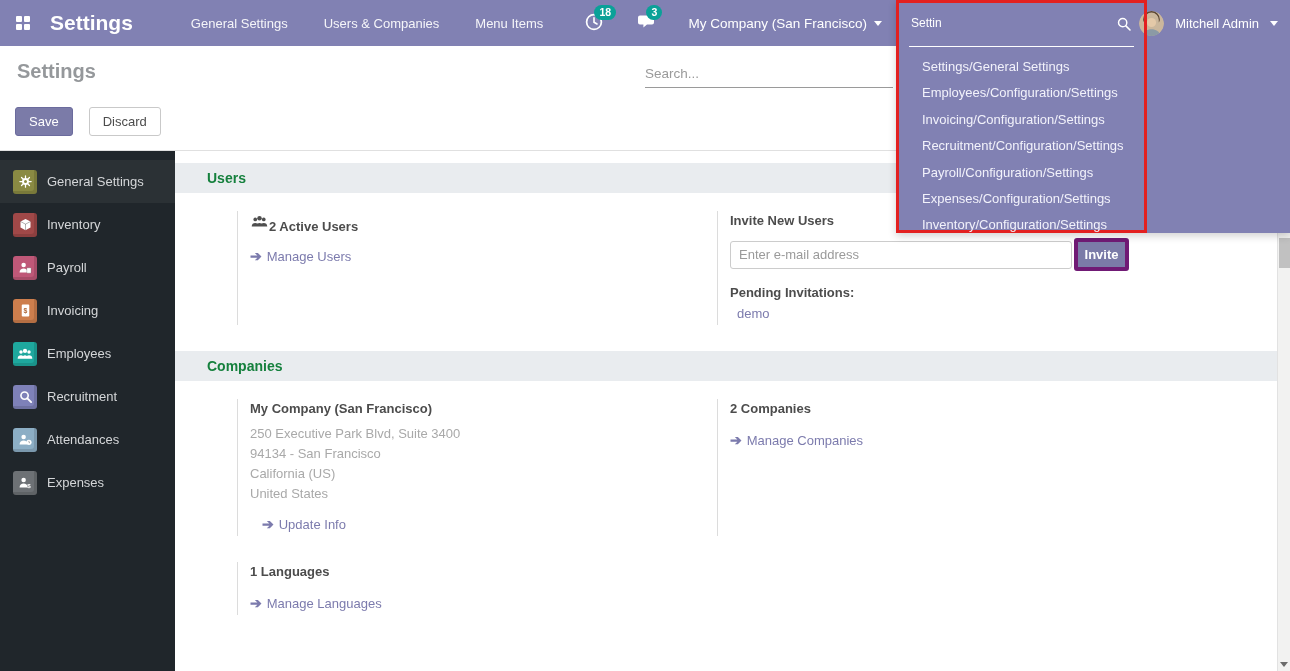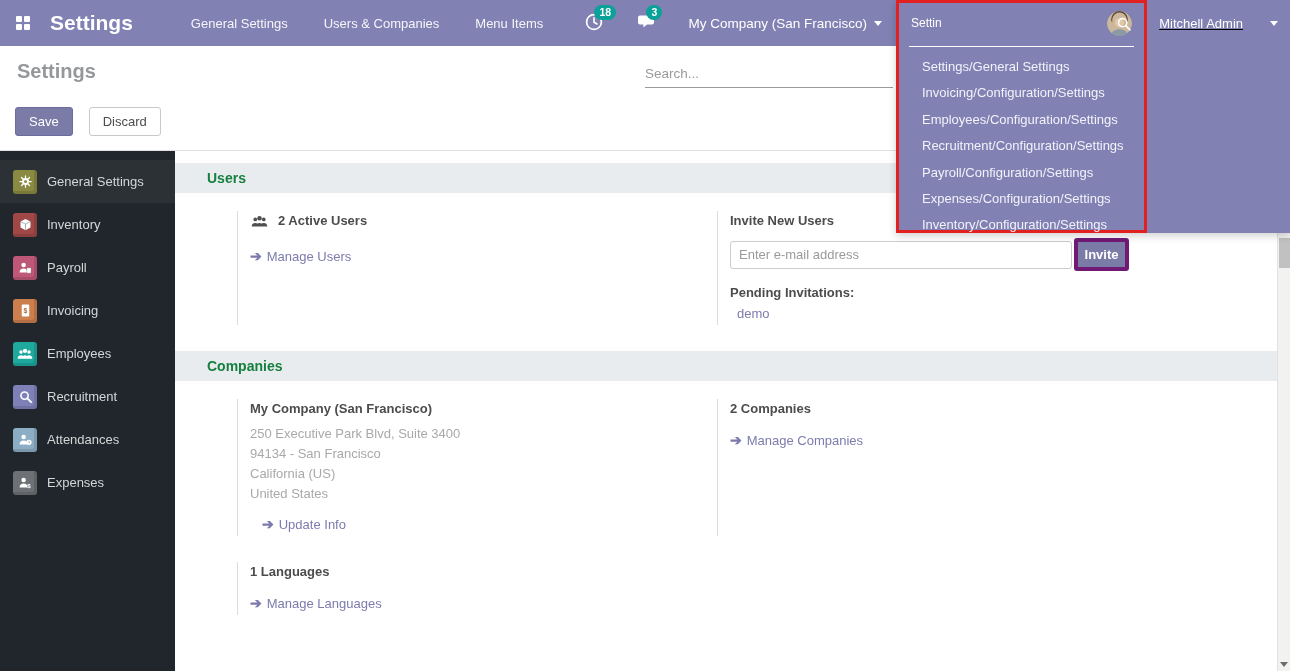--- a/index.html
+++ b/index.html
@@ -28,21 +28,21 @@
   .overlay { position:absolute; left:896px; top:0; width:394px; height:233px;
              background:#8181b3; z-index:20; box-shadow:0 3px 8px rgba(0,0,0,.18); }
   .red-box { position:absolute; left:0; top:0; width:251px; height:233px;
              border:3px solid #e32020; }
   .ov-search-row { position:relative; height:44px; margin:0 10px; border-bottom:1px solid #fff; }
   .ov-search-input { width:180px; height:40px; background:transparent; border:none; outline:none;
                      color:#ffffff; font-size:12px; font-family:"Liberation Sans",sans-serif; padding-left:2px; }
   .ov-mag { position:absolute; right:2px; top:13px; cursor:pointer; }
   .sugs { padding-top:7px; }
   .sug { color:#f2f2fb; font-size:13px; line-height:26.4px; padding-left:23px; cursor:pointer; white-space:nowrap; }
-  .user-menu { position:absolute; right:6px; top:0; height:46px; display:flex; align-items:center; gap:27px; cursor:pointer; padding-right:6px;text-decoration:underline; }
+  .user-menu { position:absolute; right:6px; top:0; height:46px; display:flex; align-items:center; gap:11px; cursor:pointer; padding-right:6px; }
   .avatar { width:25px; height:25px; border-radius:50%; overflow:hidden; display:block; }
   .user-name { color:#fff; font-size:13px; }
 
   
   .page-title { position:absolute; left:17px; top:60px; font-size:20px; font-weight:bold; color:#95989b; }
   .btn-row { position:absolute; left:15px; top:107px; display:flex; gap:16px; }
   .btn { font-size:13px; font-family:"Liberation Sans",sans-serif; border-radius:3px; padding:6px 13px; cursor:pointer; }
   .btn-primary { background:#7b7ba8; border:1px solid #6b6b9d; color:#fff; }
   .btn-default { background:#fff; border:1px solid #c9c9c9; color:#4c4c4c; }
   .searchbar { position:absolute; left:645px; top:60px; width:248px; height:28px; border-bottom:1px solid #9a9a9a; }
@@ -58,21 +58,21 @@
   .tile { width:24px; height:24px; border-radius:3px; display:flex; align-items:center; justify-content:center;
           box-shadow:inset -3px -3px 0 rgba(0,0,0,.12); flex:none; }
   .side-label { color:#d4d6d8; font-size:13px; }
 
   
   .main { position:absolute; left:175px; top:151px; width:1102px; height:520px; background:#fff; overflow:hidden; padding-top:12px; }
   .band { height:30px; line-height:30px; background:#e9ecef; padding-left:32px;
           font-size:14px; font-weight:bold; color:#15803d; }
   .srow { display:grid; grid-template-columns:480px 1fr; margin:18px 0 26px 62px; }
   .sbox { border-left:1px solid #dcdcdc; padding:2px 0 4px 12px; }
-  .ic-label { display:flex; align-items:flex-start; gap:9px; }
+  .ic-label { display:flex; align-items:flex-end; }
   .blabel { font-size:13px; font-weight:bold; color:#4c4c4c; }
   .link { display:flex; align-items:center; gap:5px; color:#7c7bad; font-size:13px; cursor:pointer; width:max-content; }
   .arrow { font-weight:bold; font-size:14px; color:#7c7bad; }
   .mt14 { margin-top:14px; } .mt16 { margin-top:16px; } .mt12 { margin-top:12px; }
   .invite-row { margin-top:10px; display:flex; align-items:center; }
   .email-input { width:342px; height:28px; border:1px solid #ccc; border-radius:3px; padding:0 8px;
                  font-size:13px; font-family:"Liberation Sans",sans-serif; color:#555; }
   .email-input::placeholder { color:#9a9a9a; }
   .invite-btn { margin-left:2px; width:55px; height:33px; background:#7b7ba8; border:4px solid #701a75;
                 border-radius:3px; color:#fff; font-weight:bold; font-size:13px; cursor:pointer;
@@ -316,22 +316,22 @@
         <input class="ov-search-input" type="text" value="Settin" style="">
         <span class="ov-mag">
           <svg width="16" height="16" viewBox="0 0 24 24">
             <circle cx="10" cy="10" r="6.2" fill="none" stroke="#fff" stroke-width="2.2"></circle>
             <line x1="14.8" y1="14.8" x2="21" y2="21" stroke="#fff" stroke-width="2.4" stroke-linecap="round"></line>
           </svg>
         </span>
       </div>
       <div class="sugs">
         <div class="sug">Settings/General Settings</div>
+        <div class="sug">Employees/Configuration/Settings</div>
         <div class="sug">Invoicing/Configuration/Settings</div>
-        <div class="sug">Employees/Configuration/Settings</div>
         <div class="sug">Recruitment/Configuration/Settings</div>
         <div class="sug">Payroll/Configuration/Settings</div>
         <div class="sug">Expenses/Configuration/Settings</div>
         <div class="sug">Inventory/Configuration/Settings</div>
       </div>
     </div>
   </div>
 
 </div>
 

